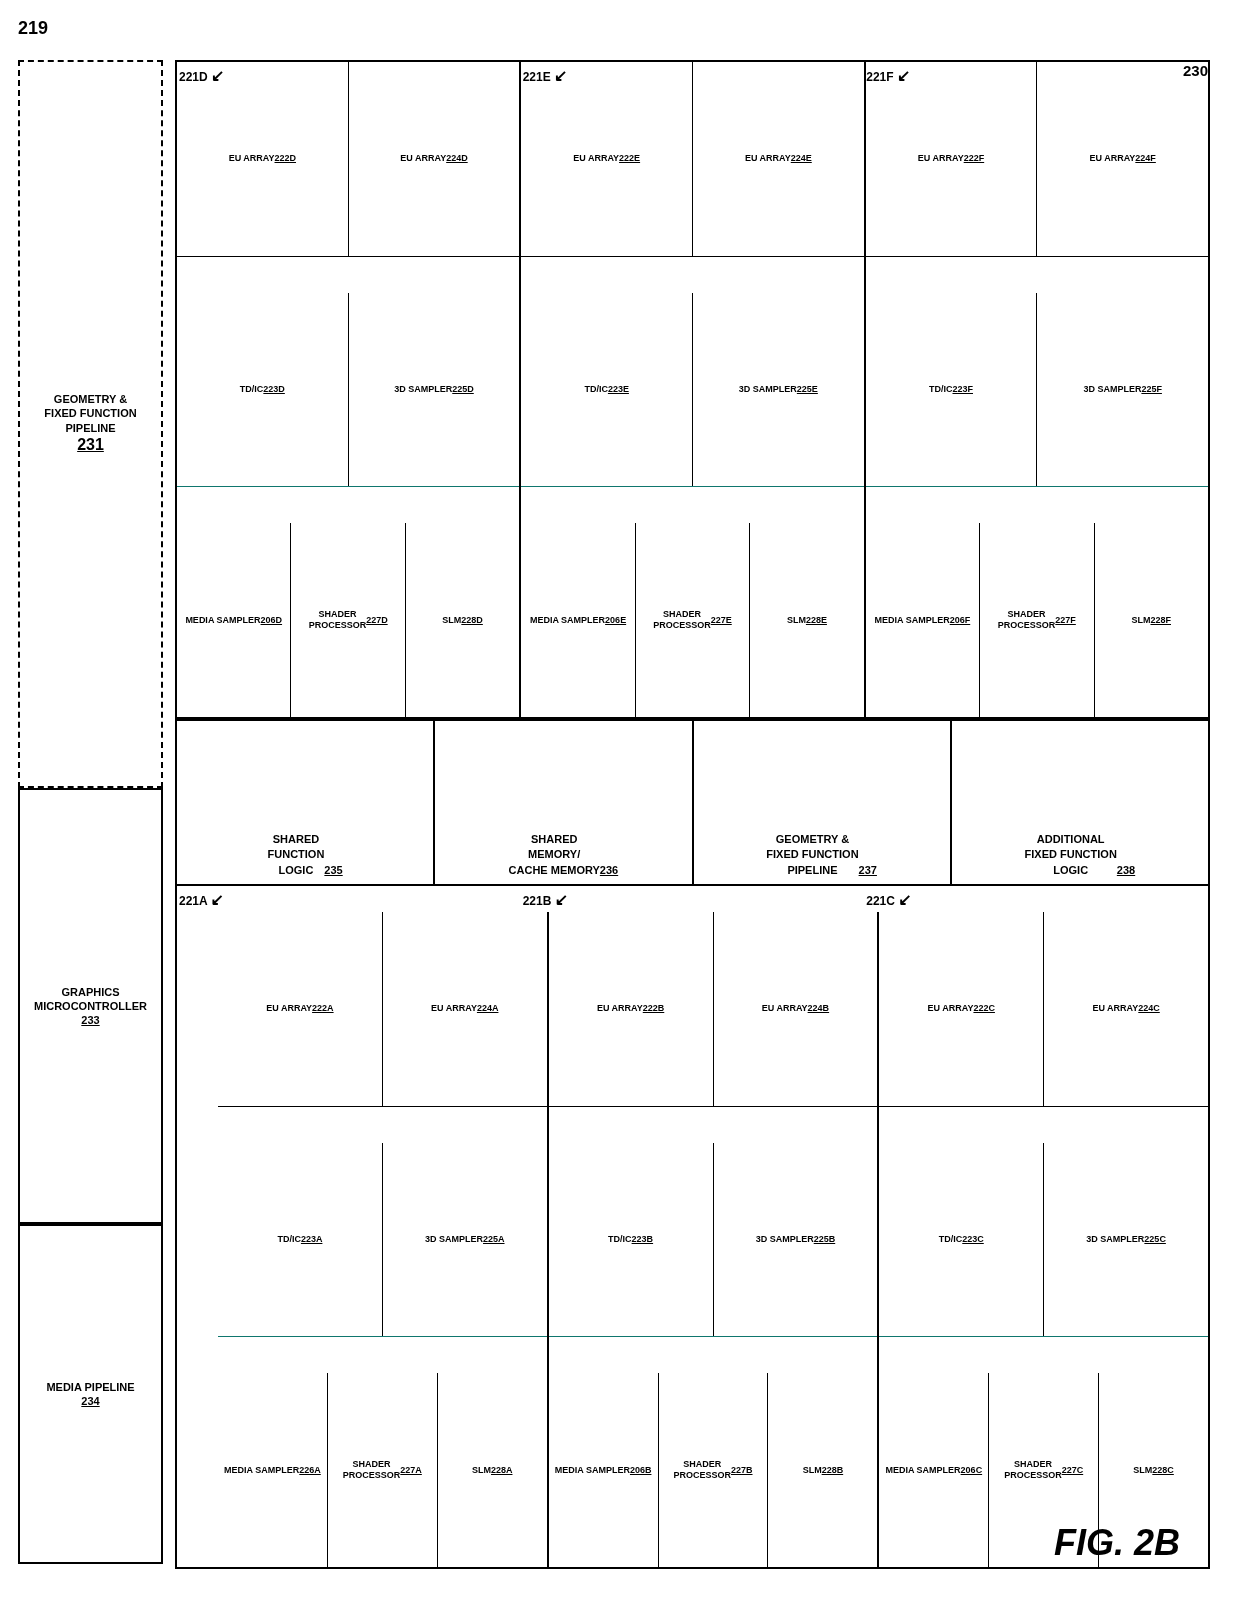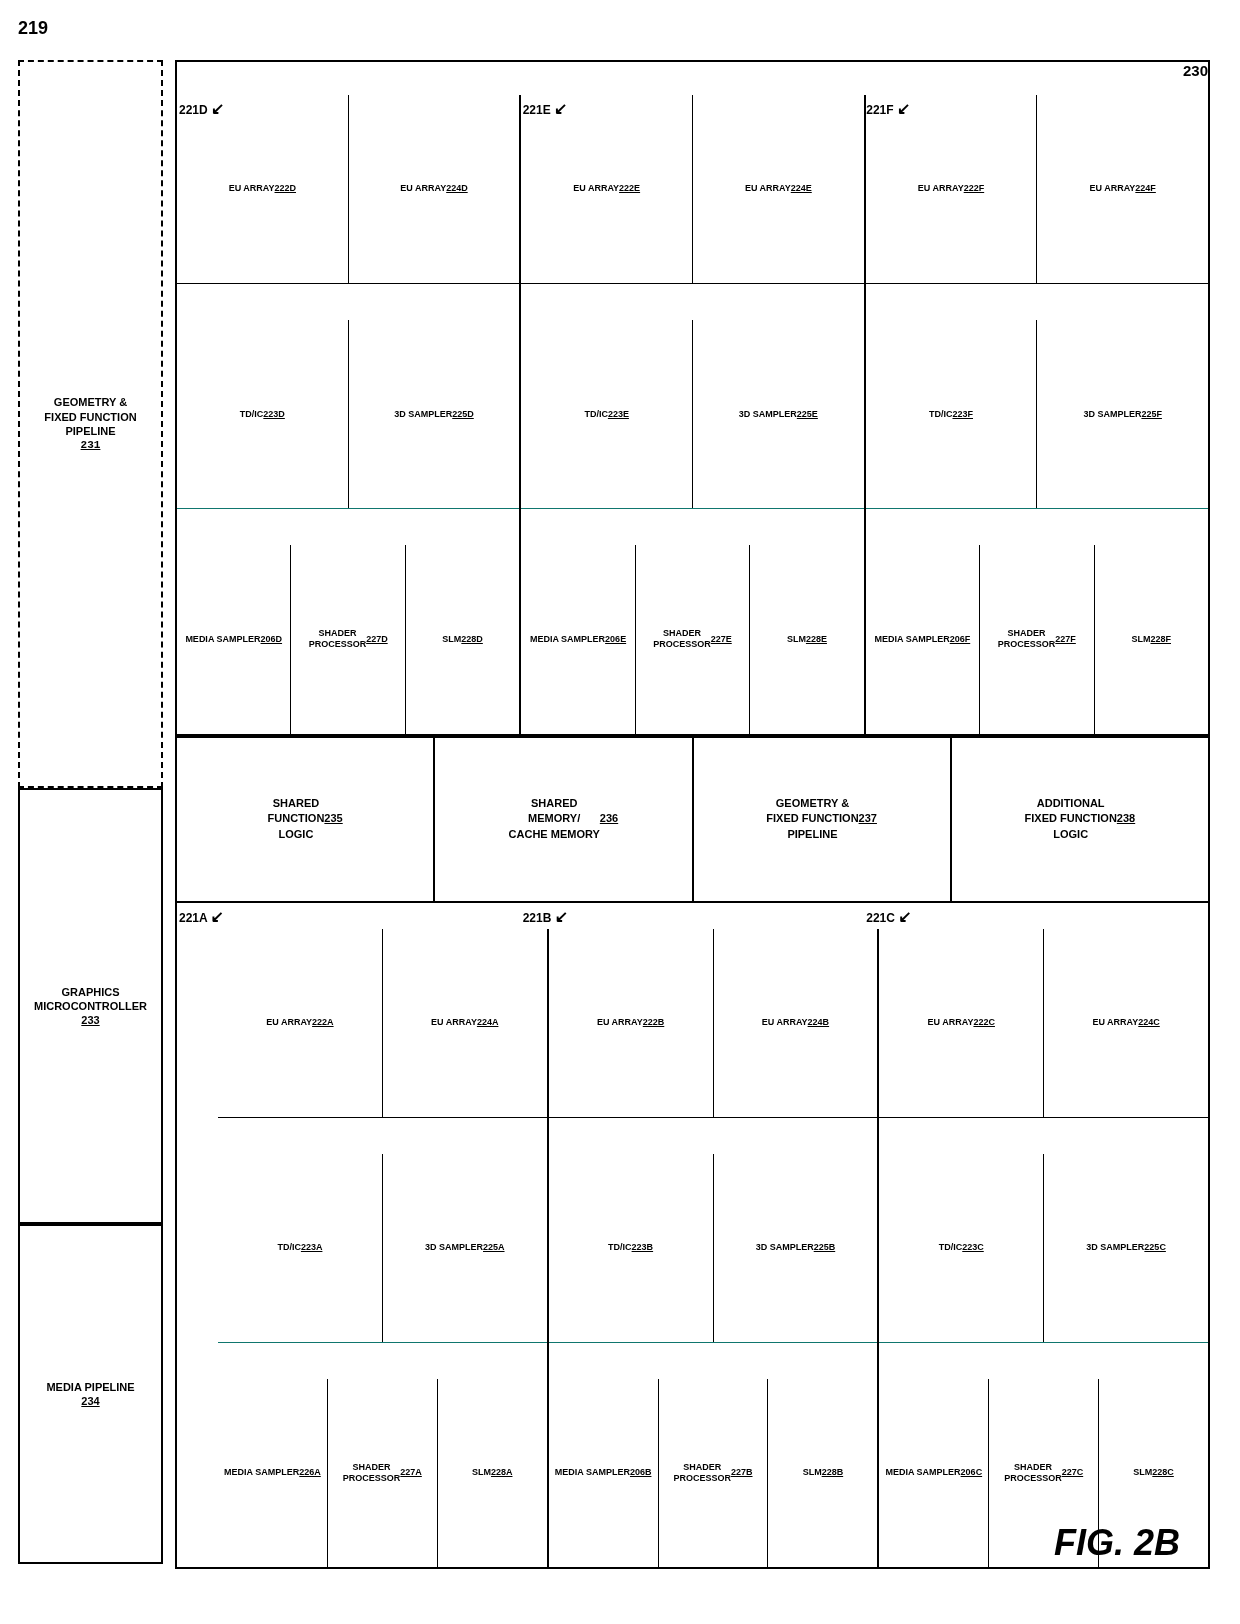--- a/index.html
+++ b/index.html
@@ -85,21 +85,20 @@
       border: 2px solid #000;
       position: relative;
       display: flex;
       flex-direction: column;
     }
     .slice-row-top {
       flex: 1;
       display: flex;
       border-bottom: 2px solid #000;
       position: relative;
-      margin-top: 33px;
     }
     .slice-row-bottom {
       flex: 1;
       display: flex;
       position: relative;
       padding-top: 26px;
       padding-left: 41px;
     }
 
     .sg {
@@ -145,40 +144,40 @@
     
     .bottom-row {
       height: 175px;
       display: flex;
       border-top: 2px solid #000;
     }
     .b-box {
       flex: 1;
       border-right: 2px solid #000;
       display: flex;
-      align-items: center;
+      align-items: flex-end;
       justify-content: center;
       text-align: center;
       font-size: 11px;
       font-weight: bold;
       line-height: 1.4;
       padding: 6px;
     }
     .b-box:last-child { border-right: none; }
   </style>
 </head>
 <body>
 
 <div class="page-num">219</div>
 
 <div class="left-col">
   <div class="left-box dashed left-box-231">
     <div>
       <div style="font-size:11px;font-weight:bold;line-height:1.3;">GEOMETRY &amp;<br>FIXED FUNCTION<br>PIPELINE</div>
-      <div style="text-decoration:underline;font-size:11px;font-weight:bold;font-family:Liberation Mono, monospace;">231</div>
+      <div style="text-decoration:underline;font-size:16px;font-weight:bold;">231</div>
     </div>
   </div>
   <div class="left-box left-box-233">
     <div>
       <div style="font-size:11px;font-weight:bold;line-height:1.3;">GRAPHICS<br>MICROCONTROLLER</div>
       <div style="text-decoration:underline;font-size:11px;font-weight:bold;">233</div>
     </div>
   </div>
   <div class="left-box left-box-234">
     <div>

